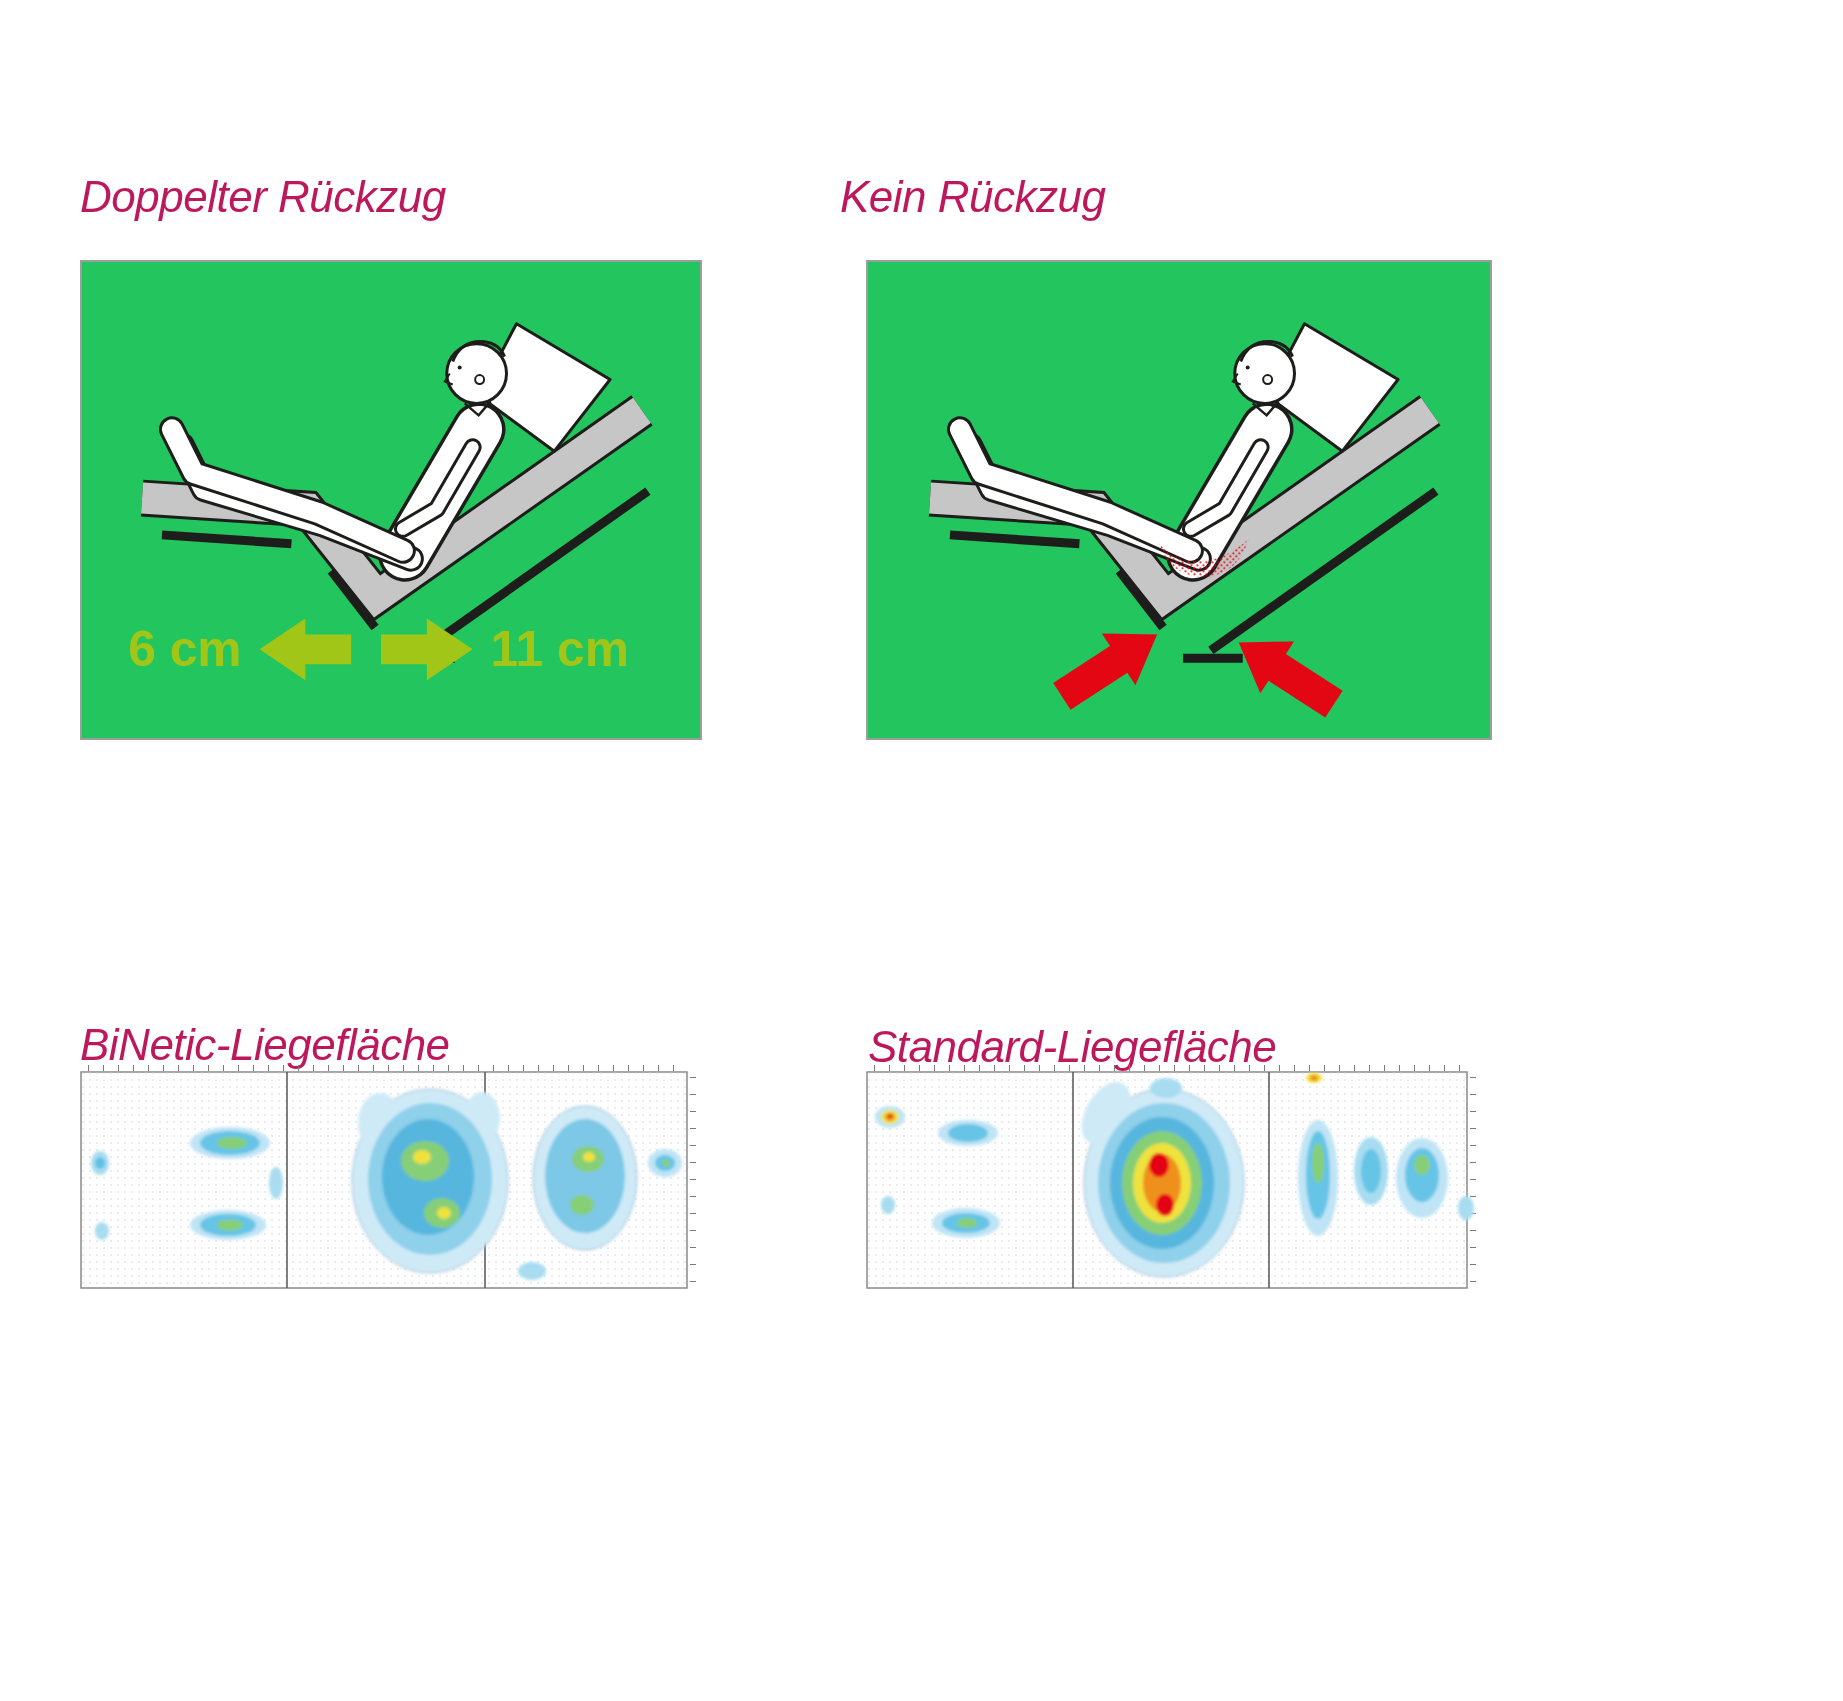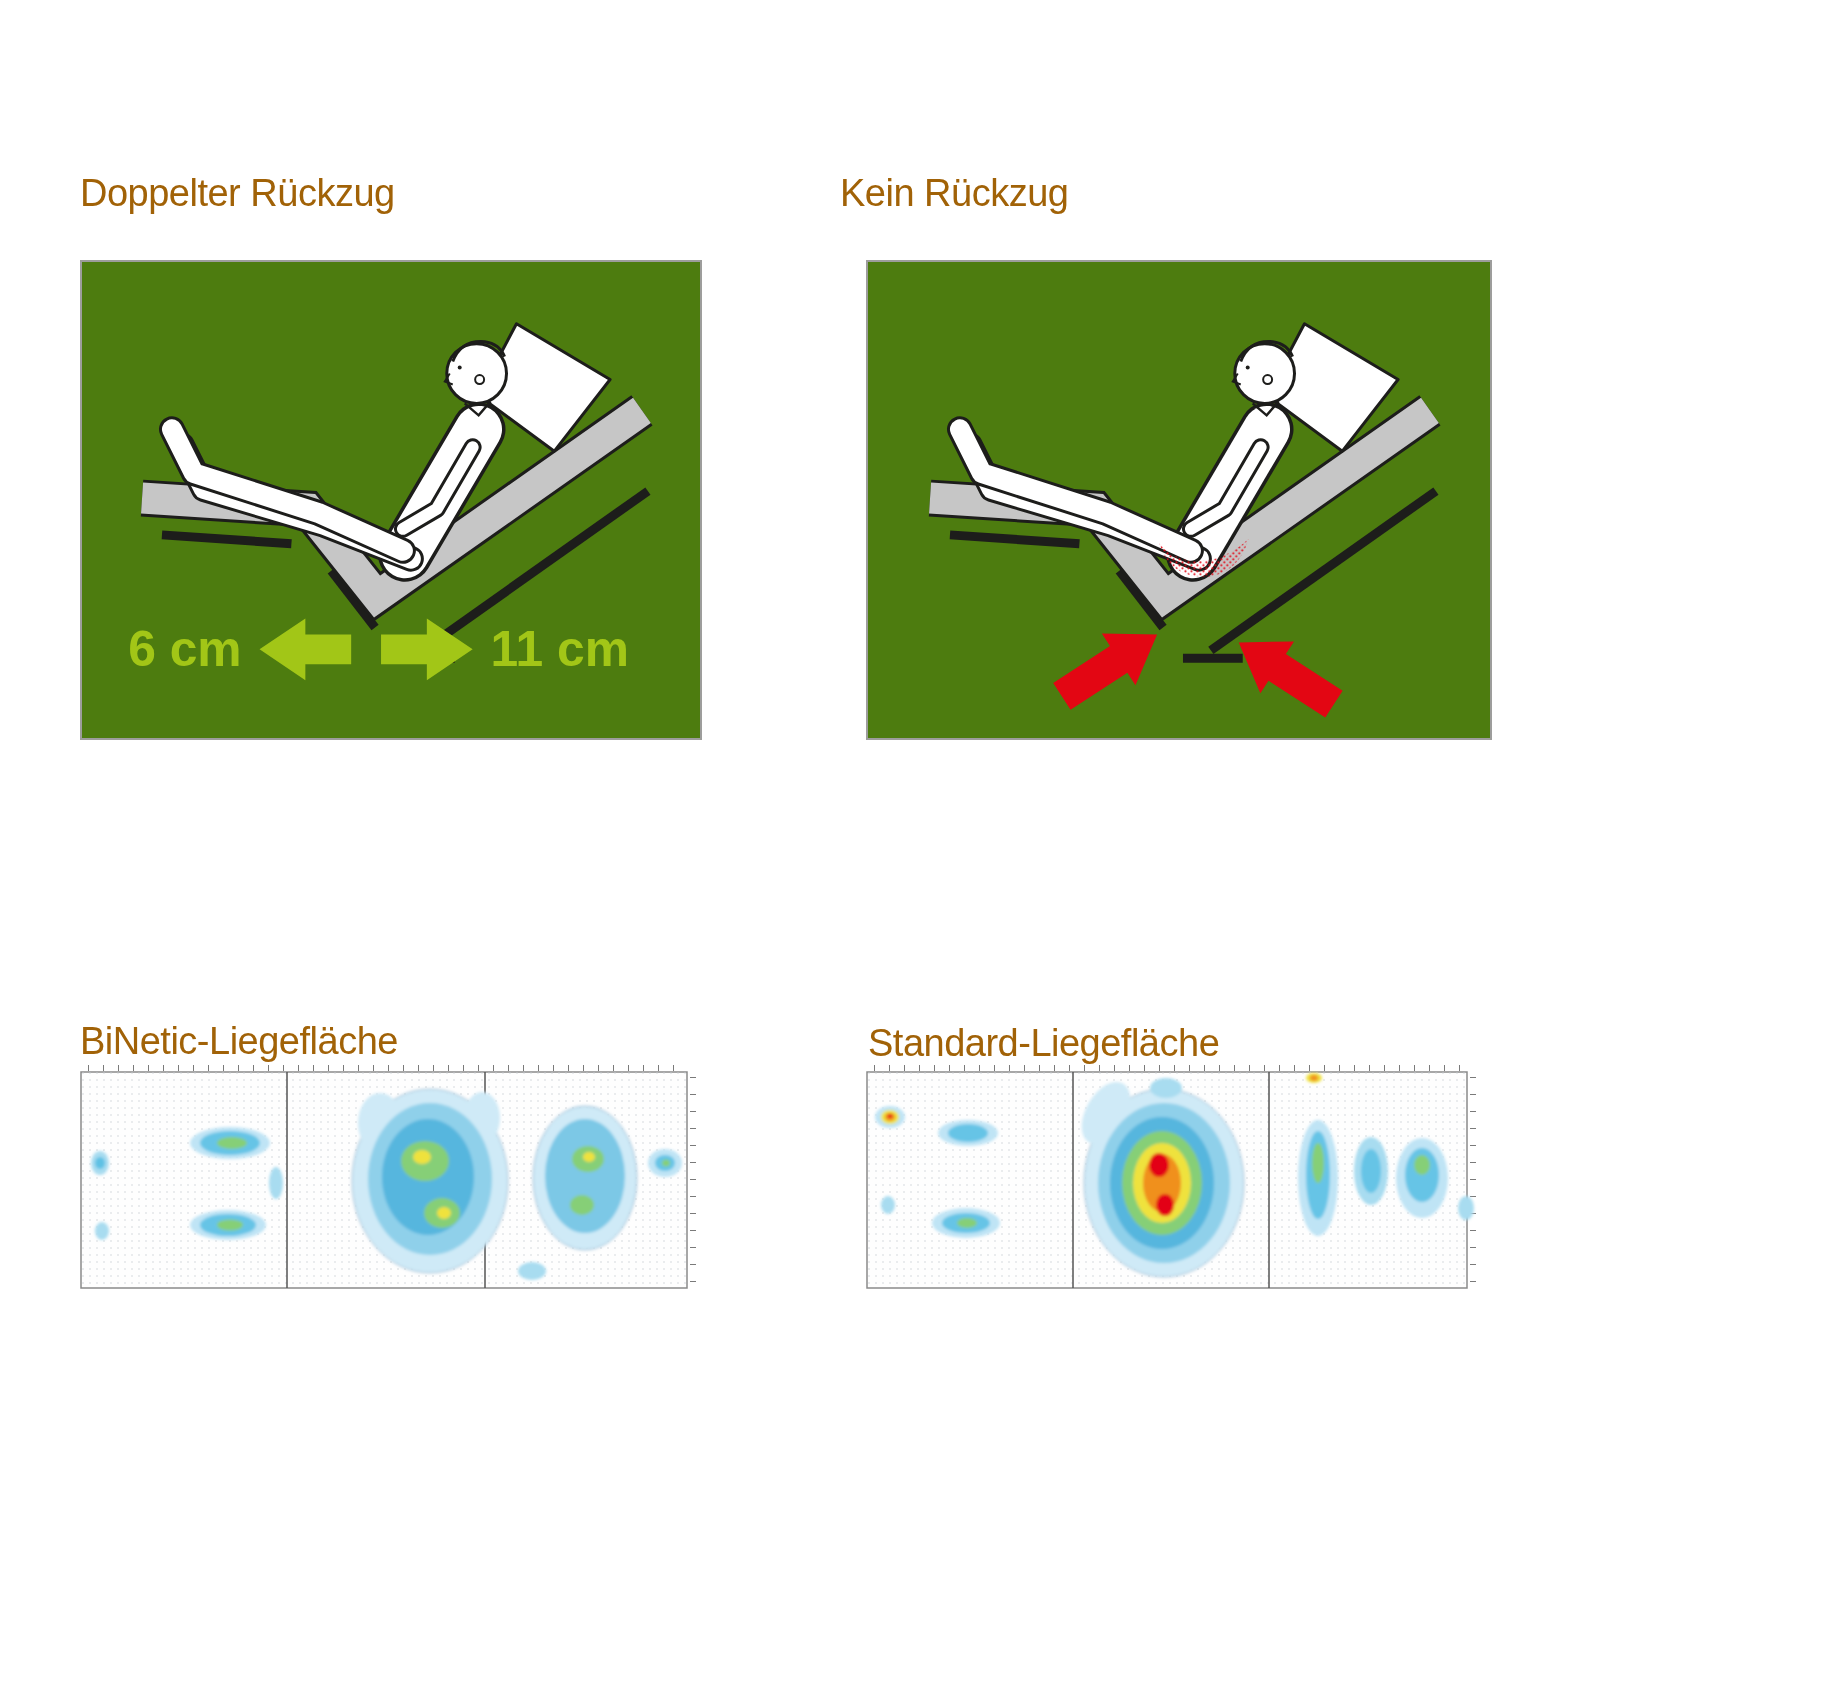--- a/index.html
+++ b/index.html
@@ -3,32 +3,33 @@
 <meta charset="utf-8">
 <style>
   * { margin:0; padding:0; box-sizing:border-box; }
   html,body { background:#ffffff; }
   body {
     width:1843px; height:1701px; position:relative; overflow:hidden;
     font-family:"Liberation Sans", sans-serif;
   }
   .panel-title {
     position:absolute;
-    font-size:38px;
+    font-size:44px;
     font-weight:500;
-    color:#a16207;
+    color:#be185d;
     letter-spacing:-0.5px;
     white-space:nowrap;
+    font-style:italic;
   }
   .frame-box {
     position:absolute;
     top:260px;
     width:622px; height:480px;
     border:2px solid #9d9d9c;
-    background:#4d7c0f;
+    background:#22c55e;
   }
   .frame-box svg { display:block; width:100%; height:100%; }
   .map-wrap { position:absolute; top:1063px; height:234px; }
   .map-wrap svg { display:block; width:100%; height:100%; }
 </style>
 </head>
 <body>
 
 <svg width="0" height="0" style="position:absolute" aria-hidden="true">
   <defs>

